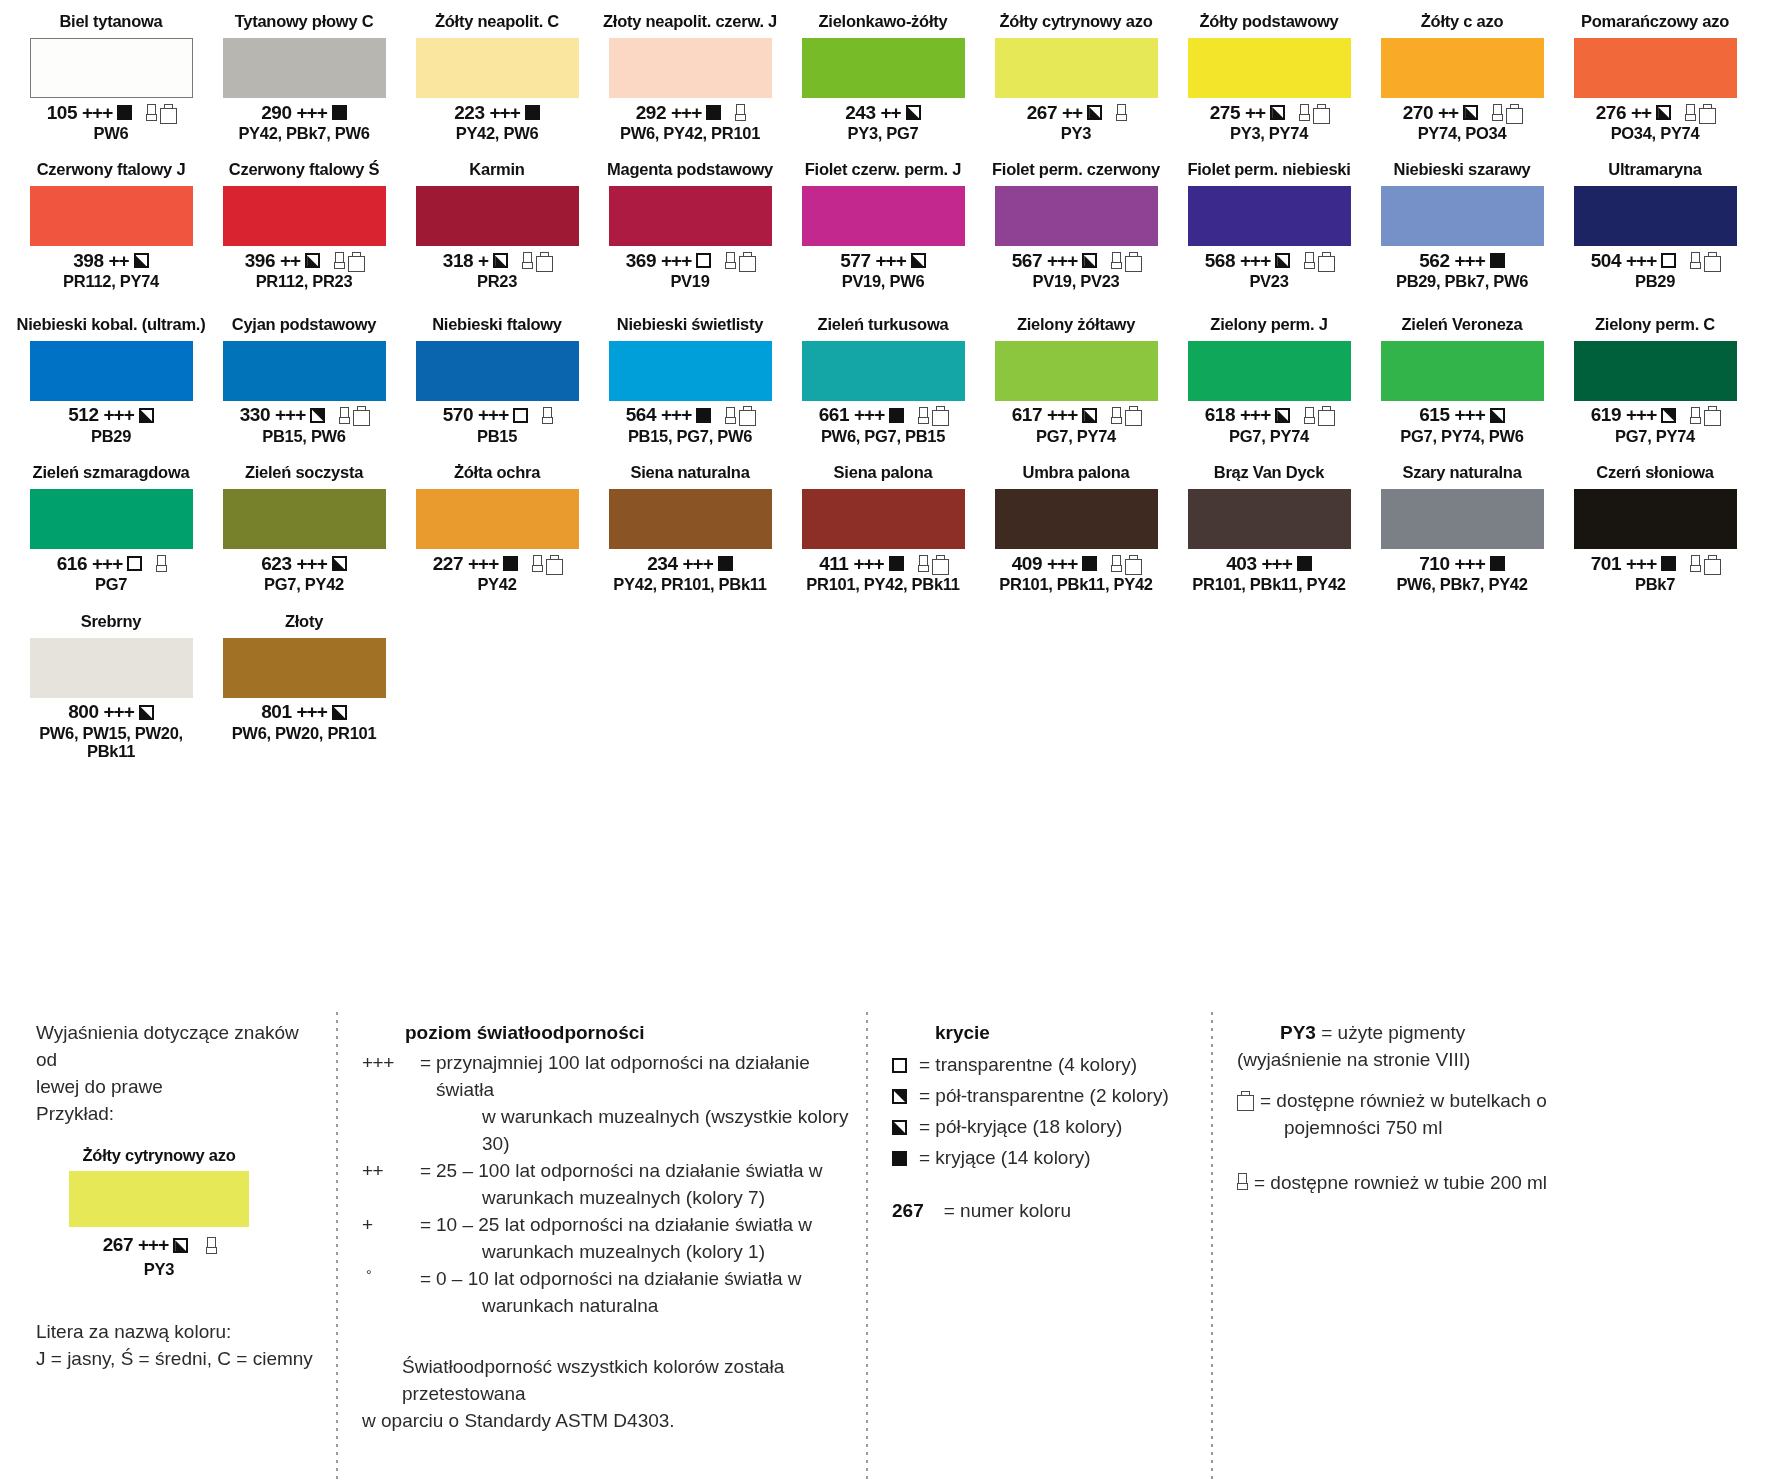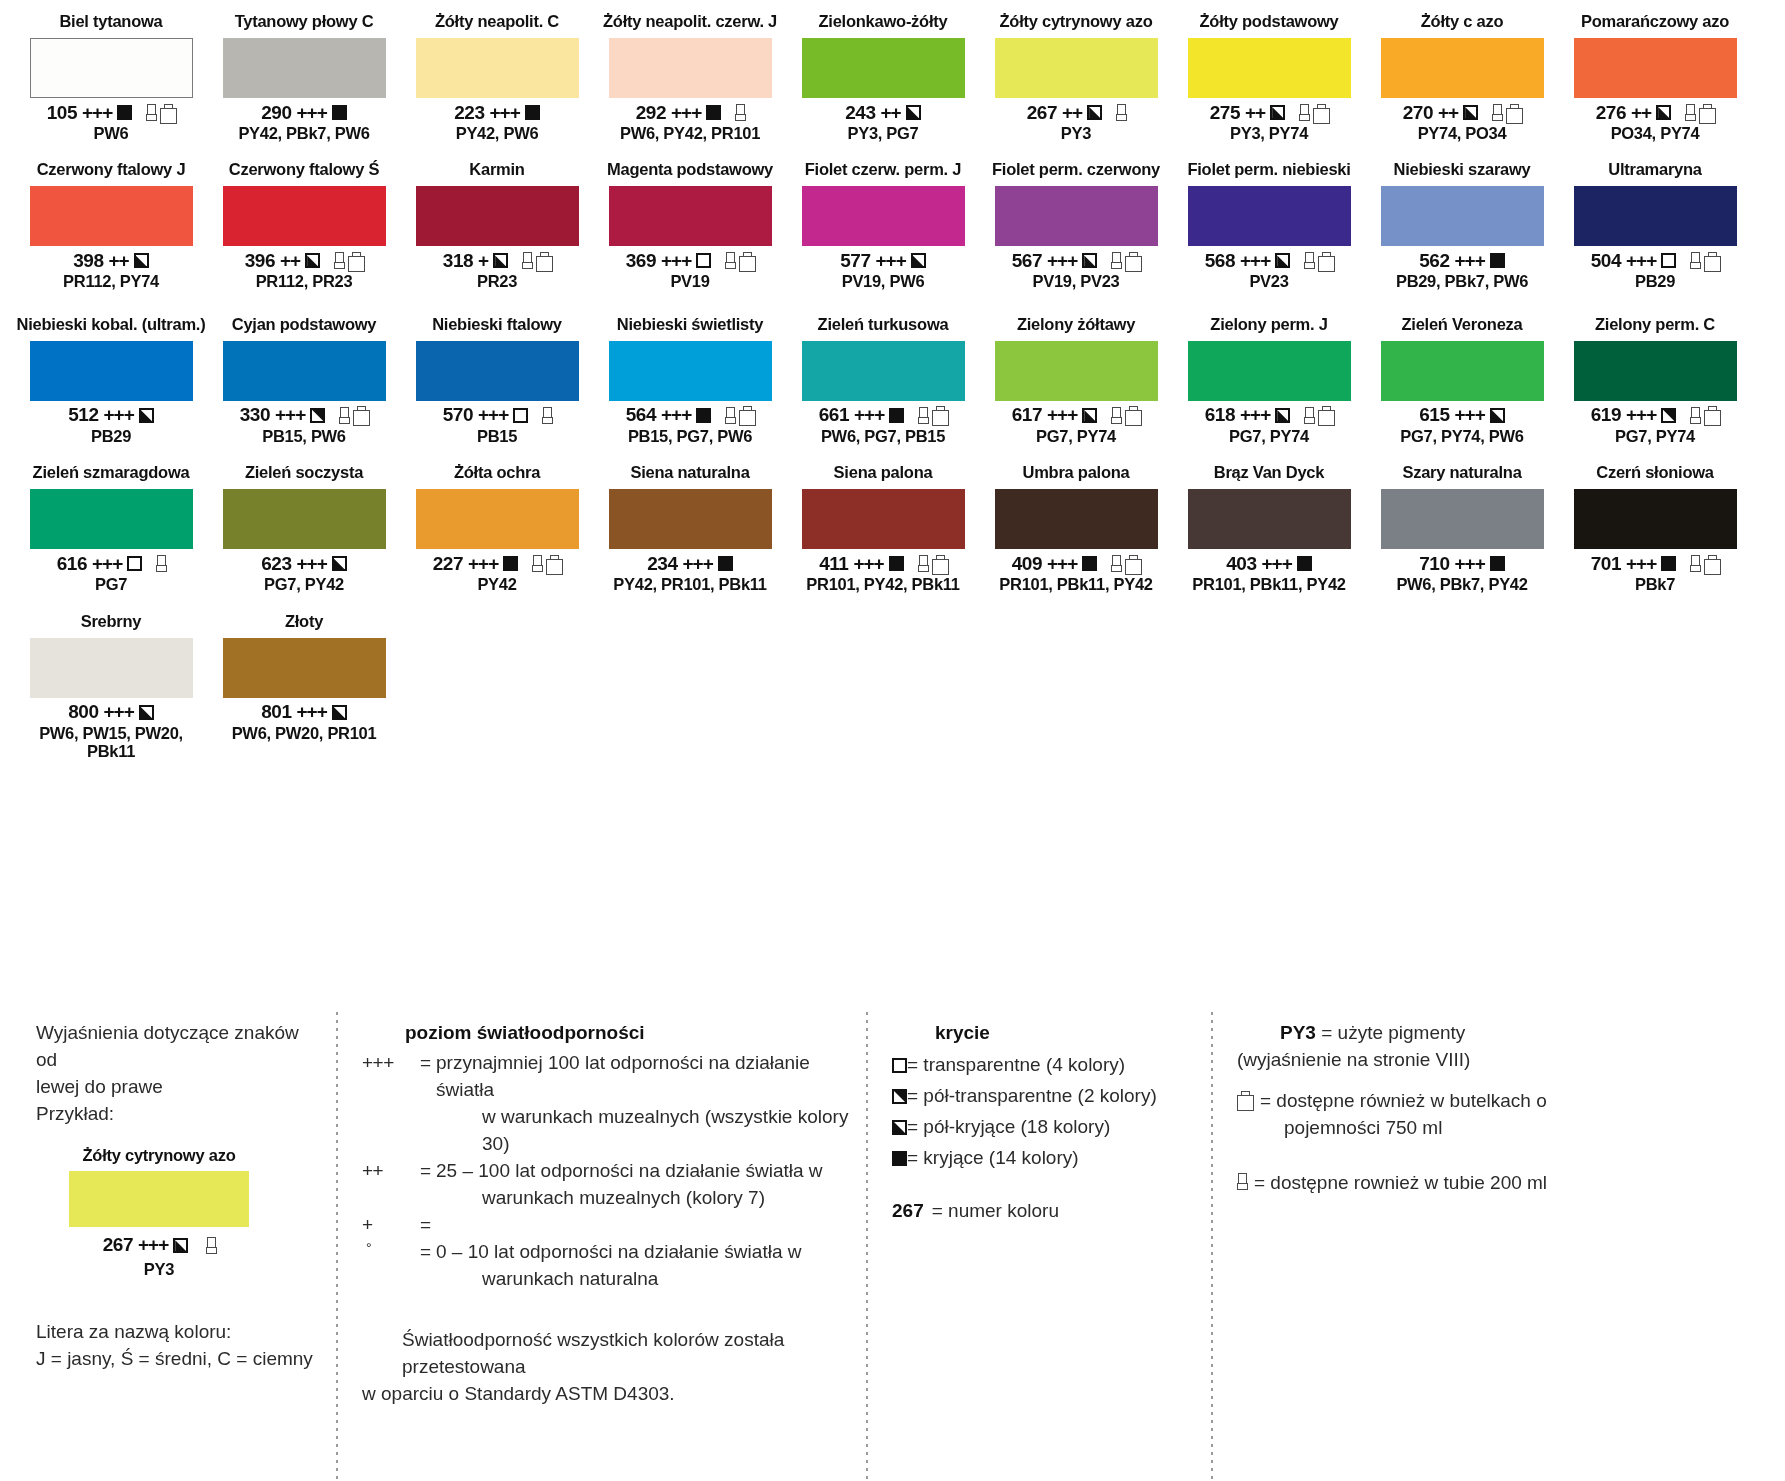--- a/index.html
+++ b/index.html
@@ -197,20 +197,21 @@
     gap: 8px;
     margin-top: 14px;
   }
   .legend-icon-line .lil-icon { margin-top: 3px; }
   .legend-icon-line .lil-text { flex: 1; }
   .legend-icon-line .lil-text .ind2 { display: block; padding-left: 24px; }
 
   .krycie-line {
     display: flex;
     align-items: center;
+    gap: 12px;
     height: 31px;
   }
   .krycie-line .kl-label { white-space: nowrap; }
   .krycie-num {
     font-weight: bold; color: #111;
     margin-right: 8px;
   }
 
   
   .example-block {
@@ -264,21 +265,21 @@
         <div class="swatch-name">Żółty neapolit. C</div>
         <div class="swatch-chip" style="background: rgb(250, 230, 159);"></div>
         <div class="swatch-meta">
           <span class="meta-code">223</span>
           <span class="meta-lf">+++</span>
           <span class="op-icon opaque"></span>
         </div>
         <div class="swatch-pigments">PY42, PW6</div>
       </div>
       <div class="swatch-cell">
-        <div class="swatch-name">Żółty neapolit. czerw. J</div>
+        <div class="swatch-name">Złoty neapolit. czerw. J</div>
         <div class="swatch-chip" style="background: rgb(251, 216, 196);"></div>
         <div class="swatch-meta">
           <span class="meta-code">292</span>
           <span class="meta-lf">+++</span>
           <span class="op-icon opaque"></span>
           <span style="width: 4px; flex: 0 0 auto;"></span>
           <span class="tube-icon"></span>
         </div>
         <div class="swatch-pigments">PW6, PY42, PR101</div>
       </div>
@@ -729,20 +730,21 @@
           <span class="legend-text"><span>przynajmniej 100 lat odporności na działanie światła</span><span class="ind">w warunkach muzealnych (wszystkie kolory 30)</span></span>
         </div>
         <div class="legend-line">
           <span class="legend-key">++</span>
           <span class="legend-eq">=</span>
           <span class="legend-text"><span>25 – 100 lat odporności na działanie światła w</span><span class="ind">warunkach muzealnych (kolory 7)</span></span>
         </div>
         <div class="legend-line">
           <span class="legend-key">+</span>
           <span class="legend-eq">=</span>
+          <span class="legend-text"><span>10 – 25 lat odporności na działanie światła w</span><span class="ind">warunkach muzealnych (kolory 1)</span></span>
         </div>
         <div class="legend-line">
           <span class="legend-key small">°</span>
           <span class="legend-eq">=</span>
           <span class="legend-text"><span>0 – 10 lat odporności na działanie światła w</span><span class="ind">warunkach naturalna</span></span>
         </div>
       </div>
     <div class="legend-note">Światłoodporność wszystkich kolorów została przetestowana</div>
     <div>w oparciu o Standardy ASTM D4303.</div>
   </div>

